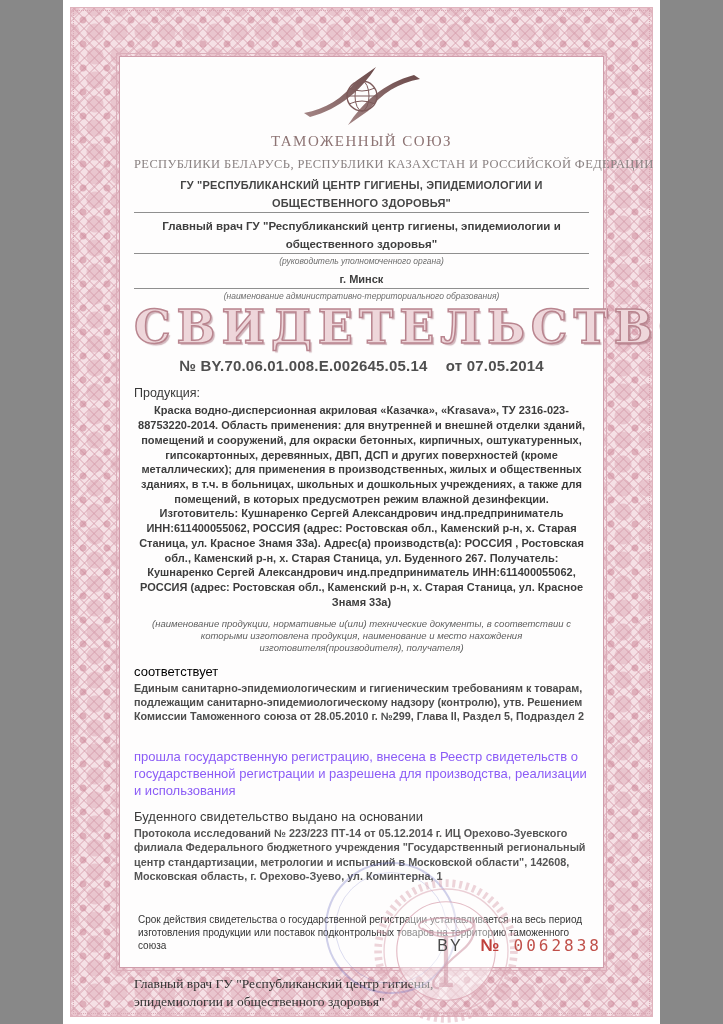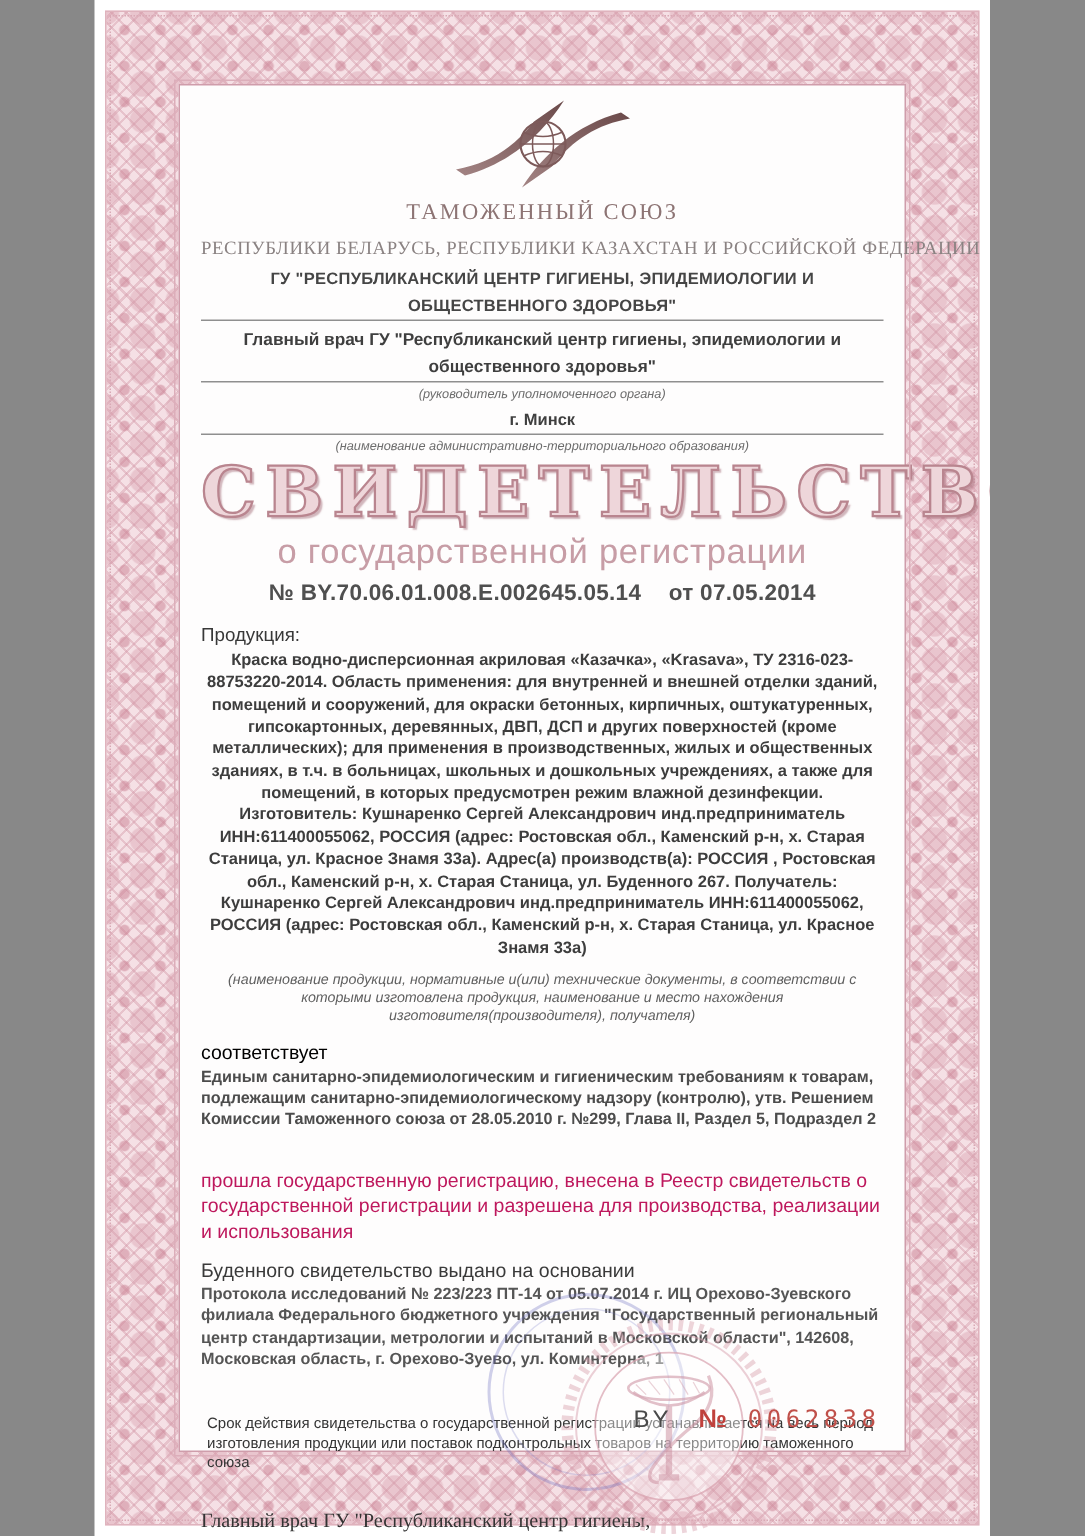--- a/index.html
+++ b/index.html
@@ -72,21 +72,21 @@
     line-height:1.34;margin-top:3px;
   }
   .prod-caption{
     text-align:center;font-size:9.5px;font-style:italic;color:#5f5f5f;
     line-height:1.3;margin-top:8px;
   }
   .conform-label{font-size:13px;margin-top:9px;color:#000000;}
   .conform-text{
     font-size:10.8px;font-weight:bold;color:#4c4c4c;line-height:1.32;margin-top:2px;
   }
-  .passed-text{font-size:13px;line-height:1.3;color:#be185d;margin-top:26px;}
+  .passed-text{font-size:13px;line-height:1.3;color:#8b5cf6;margin-top:26px;}
   .basis-label{font-size:13px;color:#3a3a3a;margin-top:9px;}
   .basis-text{font-size:10.8px;font-weight:bold;color:#555;line-height:1.32;margin-top:2px;}
   .validity-text{font-size:10px;line-height:1.32;color:#353535;margin-top:30px;padding-left:4px;}
   
   .sign-row{display:flex;justify-content:space-between;align-items:flex-end;margin-top:22px;}
   .signer-title{
     font-family:"Liberation Serif",serif;font-size:13.5px;color:#333;
     width:300px;line-height:1.35;
   }
   .sign-block{display:flex;align-items:flex-end;}
@@ -105,21 +105,21 @@
   .blue-ring{
     position:absolute;left:262px;top:862px;width:128px;height:128px;border-radius:50%;
     border:2px solid rgba(98,104,190,.30);z-index:2;pointer-events:none;
   }
   .blue-ring:after{
     content:"";position:absolute;inset:8px;border-radius:50%;
     border:1px solid rgba(98,104,190,.22);
   }
   
   .serial{
-    position:absolute;right:73px;top:936px;z-index:4;
+    position:absolute;right:58px;top:936px;z-index:4;
     display:flex;align-items:baseline;white-space:nowrap;
   }
   .serial .cc{font-size:16px;color:#4a4a4a;letter-spacing:2px;margin-right:18px;}
   .serial .ns{font-size:17px;color:#c0413c;font-weight:bold;margin-right:14px;}
   .serial .num{
     font-family:"DejaVu Sans Mono","Liberation Mono",monospace;
     font-size:16px;color:#c0504a;letter-spacing:3px;
   }
 </style>
 </head>
@@ -158,37 +158,36 @@
       <span class="headline">Главный врач ГУ "Республиканский центр гигиены, эпидемиологии и общественного здоровья"</span>
     </div>
     <div class="caption">(руководитель уполномоченного органа)</div>
 
     <div class="formline">
       <span class="city">г. Минск</span>
     </div>
     <div class="caption">(наименование административно-территориального образования)</div>
 
     <div class="big-title">СВИДЕТЕЛЬСТВО</div>
-    <div class="sub-title">о государственной регистрации</div>
     <div class="number-line">
       <span>№ BY.70.06.01.008.E.002645.05.14</span>
       <span class="date">от 07.05.2014</span>
     </div>
 
     <div class="prod-label">Продукция:</div>
     <div class="prod-text">Краска водно-дисперсионная акриловая «Казачка», «Krasava», ТУ 2316-023-88753220-2014. Область применения: для внутренней и внешней отделки зданий, помещений и сооружений, для окраски бетонных, кирпичных, оштукатуренных, гипсокартонных, деревянных, ДВП, ДСП и других поверхностей (кроме металлических); для применения в производственных, жилых и общественных зданиях, в т.ч. в больницах, школьных и дошкольных учреждениях, а также для помещений, в которых предусмотрен режим влажной дезинфекции. Изготовитель: Кушнаренко Сергей Александрович инд.предприниматель ИНН:611400055062, РОССИЯ (адрес: Ростовская обл., Каменский р-н, х. Старая Станица, ул. Красное Знамя 33а). Адрес(а) производств(а): РОССИЯ , Ростовская обл., Каменский р-н, х. Старая Станица, ул. Буденного 267. Получатель: Кушнаренко Сергей Александрович инд.предприниматель ИНН:611400055062, РОССИЯ (адрес: Ростовская обл., Каменский р-н, х. Старая Станица, ул. Красное Знамя 33а)</div>
     <div class="prod-caption">(наименование продукции, нормативные и(или) технические документы, в соответствии с которыми изготовлена продукция, наименование и место нахождения изготовителя(производителя), получателя)</div>
 
     <div class="conform-label">соответствует</div>
     <div class="conform-text">Единым санитарно-эпидемиологическим и гигиеническим требованиям к товарам, подлежащим санитарно-эпидемиологическому надзору (контролю), утв. Решением Комиссии Таможенного союза от 28.05.2010 г. №299, Глава II, Раздел 5, Подраздел 2</div>
 
     <div class="passed-text">прошла государственную регистрацию, внесена в Реестр свидетельств о государственной регистрации и разрешена для производства, реализации и использования</div>
 
     <div class="basis-label">Буденного свидетельство выдано на основании</div>
-    <div class="basis-text">Протокола исследований № 223/223 ПТ-14 от 05.07.2014 г. ИЦ Орехово-Зуевского филиала Федерального бюджетного учреждения "Государственный региональный центр стандартизации, метрологии и испытаний в Московской области", 142608, Московская область, г. Орехово-Зуево, ул. Коминтерна, 1</div>
+    <div class="basis-text">Протокола исследований № 223/223 ПТ-14 от 05.12.2014 г. ИЦ Орехово-Зуевского филиала Федерального бюджетного учреждения "Государственный региональный центр стандартизации, метрологии и испытаний в Московской области", 142608, Московская область, г. Орехово-Зуево, ул. Коминтерна, 1</div>
 
     <div class="validity-text">Срок действия свидетельства о государственной регистрации устанавливается на весь период изготовления продукции или поставок подконтрольных товаров на территорию таможенного союза</div>
 
     <div class="sign-row">
       <div class="signer-title">Главный врач ГУ "Республиканский центр гигиены, эпидемиологии и общественного здоровья"</div>
     </div>
 
     <div class="mp">М.П.</div>
   </div>
 

